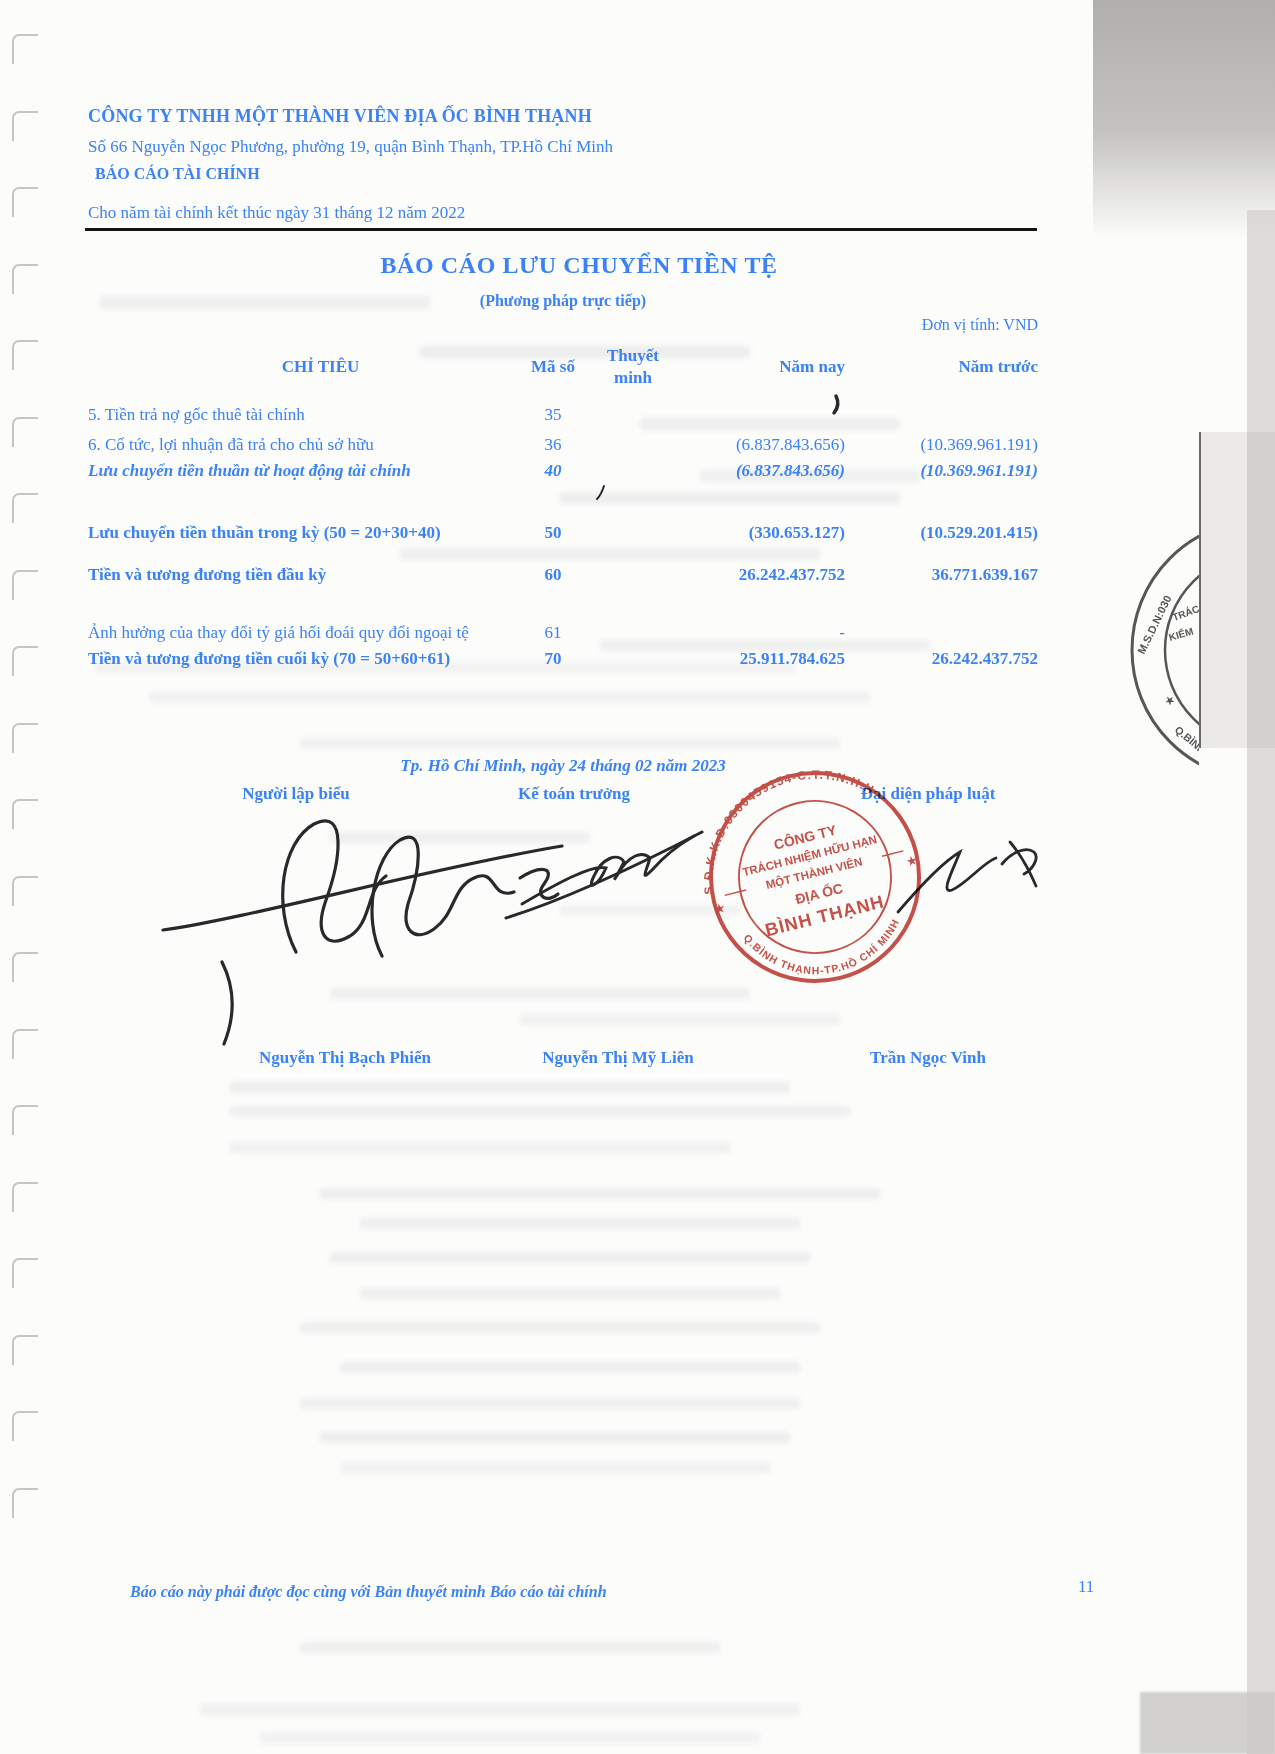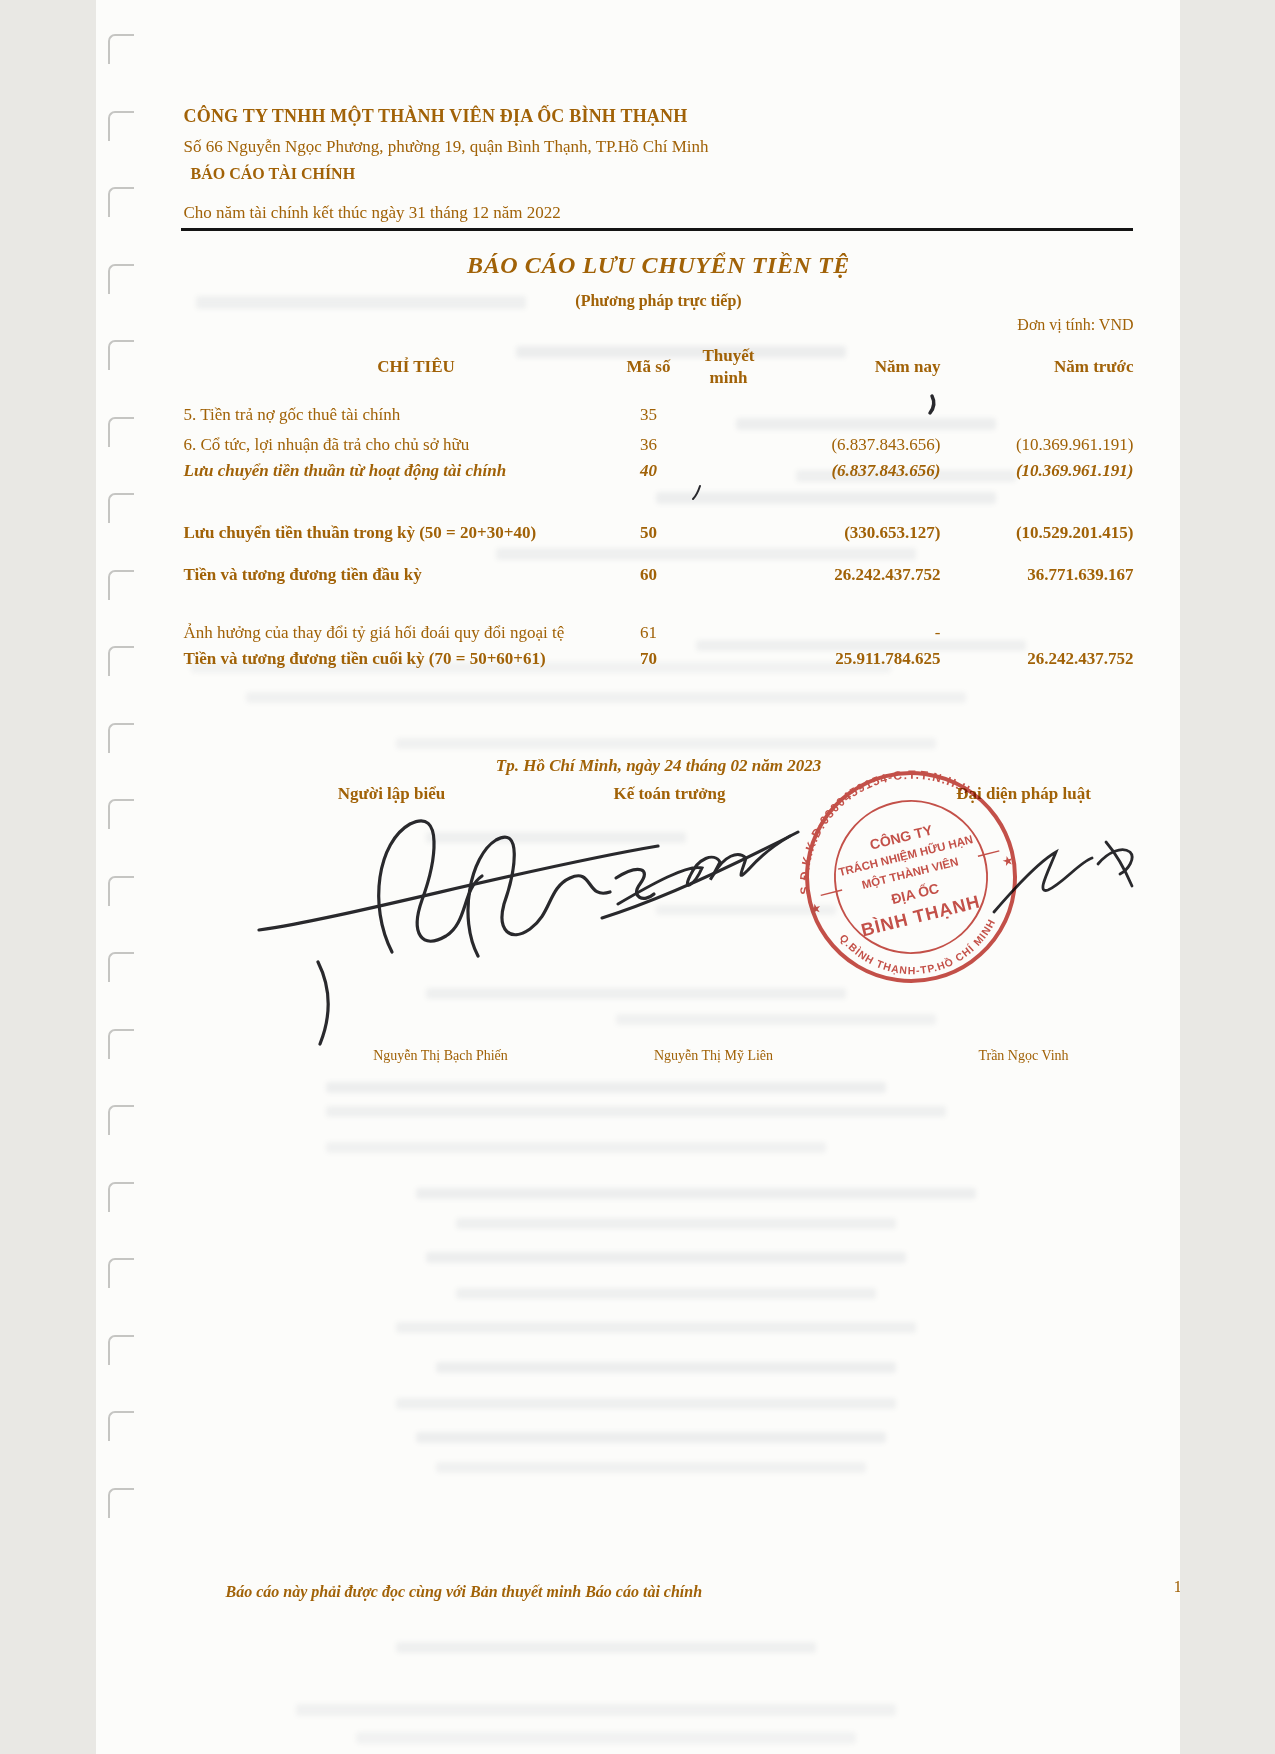--- a/index.html
+++ b/index.html
@@ -1,19 +1,19 @@
 <!DOCTYPE html>
 <html><head>
 <meta charset="utf-8">
 <style>
   html,body{margin:0;padding:0;background:#e9e8e4;}
   .page{
-    position:relative; width:1084px; height:1754px; margin:0 auto;
+    position:relative; width:1275px; height:1754px; margin:0 auto;
     background:#fcfcfa; overflow:hidden;
-    font-family:"Liberation Serif","DejaVu Serif",serif; color:#a16207;
+    font-family:"Liberation Serif","DejaVu Serif",serif; color:#3b82f6;
   }
   
   .hook{position:absolute; width:24px; height:28px; border-left:2px solid #8f8f8c;
         border-top:2px solid #8f8f8c; border-radius:7px 0 0 0; opacity:.5;}
   .ghost{position:absolute; background:#6b7688; filter:blur(2.5px); border-radius:3px;}
   .grey-tr{position:absolute; left:1093px; top:0; width:182px; height:238px;
     background:linear-gradient(180deg,#b0afac 0%,#c4c3bf 55%, rgba(196,195,191,0) 100%);}
   .grey-right{position:absolute; left:1247px; top:210px; width:28px; height:1544px;
     background:#d3d2ce; opacity:.75;}
   .grey-br{position:absolute; left:1140px; top:1692px; width:135px; height:62px;
@@ -22,22 +22,22 @@
     background:rgba(45,45,48,.7);}
   .edge-shade{position:absolute; left:1201px; top:432px; width:74px; height:316px;
     background:rgba(176,174,168,.22);}
   
   .company{position:absolute; left:88px; top:106px; font-size:18px; font-weight:bold; letter-spacing:.2px;}
   .address{position:absolute; left:88px; top:137px; font-size:17px;text-align:right;}
   .reportset{position:absolute; left:95px; top:165px; font-size:16px; font-weight:bold;}
   .period{position:absolute; left:88px; top:203px; font-size:17px;}
   .rule{position:absolute; left:85px; top:228px; width:952px; height:3px; background:#141414;}
   
-  .title{position:absolute; left:88px; top:252px; width:950px; text-align:center;
-    font-size:24px; font-weight:bold; letter-spacing:.6px;font-style:italic;}
+  .title{position:absolute; left:104px; top:252px; width:950px; text-align:center;
+    font-size:24px; font-weight:bold; letter-spacing:.6px;}
   .method{position:absolute; left:88px; top:292px; width:950px; text-align:center;
     font-size:16px; font-weight:bold;}
   .unit{position:absolute; left:88px; top:316px; width:950px; text-align:right; font-size:16px;}
   
   .tbl{position:absolute; left:88px; top:338px; width:950px;}
   .thead{display:flex; align-items:center; font-weight:bold; font-size:17px; min-height:58px;}
   .c-item{width:425px;} .c-code{width:80px; text-align:center;font-family:Liberation Serif, serif;}
   .c-note{width:80px; text-align:center;} .c-cur{width:172px; text-align:right;}
   .c-prior{width:193px; text-align:right;}
   .thead .c-item{text-align:center; padding-left:40px; box-sizing:border-box;}
@@ -48,21 +48,21 @@
   .row.bold-italic{font-weight:bold; font-style:italic;}
   .rows .row:nth-child(2){margin-top:4px;}
   .rows .row:nth-child(4){margin-top:36px;}
   .rows .row:nth-child(5){margin-top:16px;}
   .rows .row:nth-child(6){margin-top:32px;}
   .rows .row:nth-child(7){}
   
   .placedate{position:absolute; left:88px; top:756px; width:950px; text-align:center;
     font-size:17px; font-weight:bold; font-style:italic;}
   .role{position:absolute; top:784px; font-size:17px; font-weight:bold; transform:translateX(-50%);}
-  .sname{position:absolute; top:1048px; font-size:14px; font-weight:normal; transform:translateX(-50%); white-space:nowrap;}
+  .sname{position:absolute; top:1048px; font-size:17px; font-weight:bold; transform:translateX(-50%); white-space:nowrap;}
   
   .footnote{position:absolute; left:130px; top:1583px; font-size:16px; font-weight:bold; font-style:italic;}
   .pagenum{position:absolute; left:1078px; top:1577px; font-size:17px;}
   
   .sigsvg{position:absolute; left:0; top:0; pointer-events:none; mix-blend-mode:multiply;}
   .stamp{position:absolute; left:695px; top:757px; mix-blend-mode:multiply;}
   .edgestamp{position:absolute; left:1128px; top:535px; mix-blend-mode:multiply;}
 </style>
 </head>
 <body>

